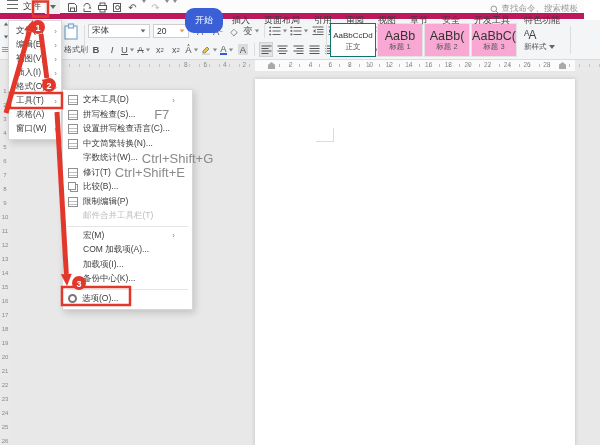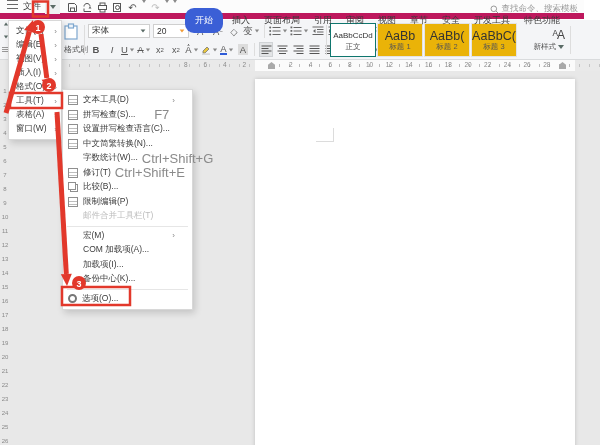--- a/index.html
+++ b/index.html
@@ -44,30 +44,30 @@
   .uline{text-decoration:underline}
   .fcolorA{border-bottom:2px solid #2e5bd8;line-height:9px}
   .shadeA{background:#dcdcdc;padding:0 2px}
   .supsub{font-size:9px}
   .supsub sup,.supsub sub{font-size:6px}
   .tsep{width:1px;height:13px;background:#ddd;margin:0 3px}
   .lineicon svg{display:block}
 
   
   .gallery{position:absolute;left:330px;top:3px;display:flex;height:34px}
-  .stylecard{width:46px;height:34px;border:1px solid #e3e3e3;background:#eab308;display:flex;flex-direction:column;align-items:center;justify-content:center;margin-right:1px}
+  .stylecard{width:46px;height:34px;border:1px solid #e3e3e3;background:#f9a8d4;display:flex;flex-direction:column;align-items:center;justify-content:center;margin-right:1px}
   .stylecard.selected{border:1px solid #0f766e;background:#fff}
   .stylecard .prev{font-size:8px;color:#333;line-height:12px;white-space:nowrap}
   .stylecard:not(.selected) .prev{font-size:12.5px}
   .stylecard .slabel{font-size:7.5px;color:#555;line-height:9px;white-space:nowrap}
   .gscroll{width:9px;height:34px;display:flex;flex-direction:column;align-items:center;justify-content:space-between;padding:2px 0;margin-left:1px}
   .gscroll .caret{transform:scale(.7)}
   .gscroll .up{transform:rotate(180deg) scale(.7)}
   .gscroll .bar{width:7px;height:5px;background:linear-gradient(#9a9a9a 0 1px,transparent 1px 2px,#9a9a9a 2px 3px,transparent 3px 4px,#9a9a9a 4px 5px)}
-  .newstyle{position:absolute;left:524px;top:3px;width:40px;height:34px;display:flex;flex-direction:column;align-items:flex-end;justify-content:center;color:#555}
+  .newstyle{position:absolute;left:524px;top:3px;width:40px;height:34px;display:flex;flex-direction:column;align-items:flex-start;justify-content:center;color:#555}
   .newstyle .aa{font-size:12px;letter-spacing:-1px;color:#444}
   .newstyle .nlabel{font-size:7.5px;display:flex;align-items:center;white-space:nowrap}
   .ns-sep{position:absolute;left:570px;top:6px;width:1px;height:28px;background:#ddd}
 
   
   .hruler{position:absolute;left:10px;top:60px;right:0;height:11px;background:#e9e9e9;z-index:1;background-image:repeating-linear-gradient(90deg,transparent 0 9px,#c4c4c4 9px 10px);background-size:100% 3px;background-position:0 4px;background-repeat:no-repeat}
   .hruler .pagezone{position:absolute;left:245px;top:0;width:320px;height:11px;background:#fbfbfb;background-image:repeating-linear-gradient(90deg,transparent 0 9px,#bdbdbd 9px 10px);background-size:100% 3px;background-position:5px 4px;background-repeat:no-repeat}
   .hnum-gray{position:absolute;left:166px;top:1px;display:flex}
   .hnum-gray span{width:19.5px;text-align:center;font-size:6.5px;color:#8a8a8a}
   .hnum-page{position:absolute;left:271px;top:1px;display:flex}

